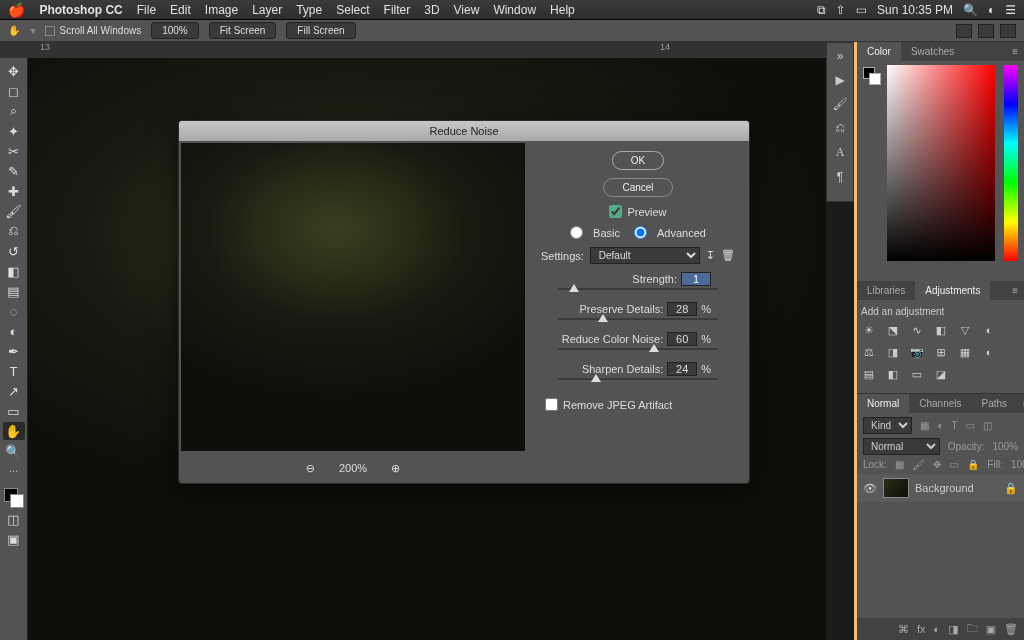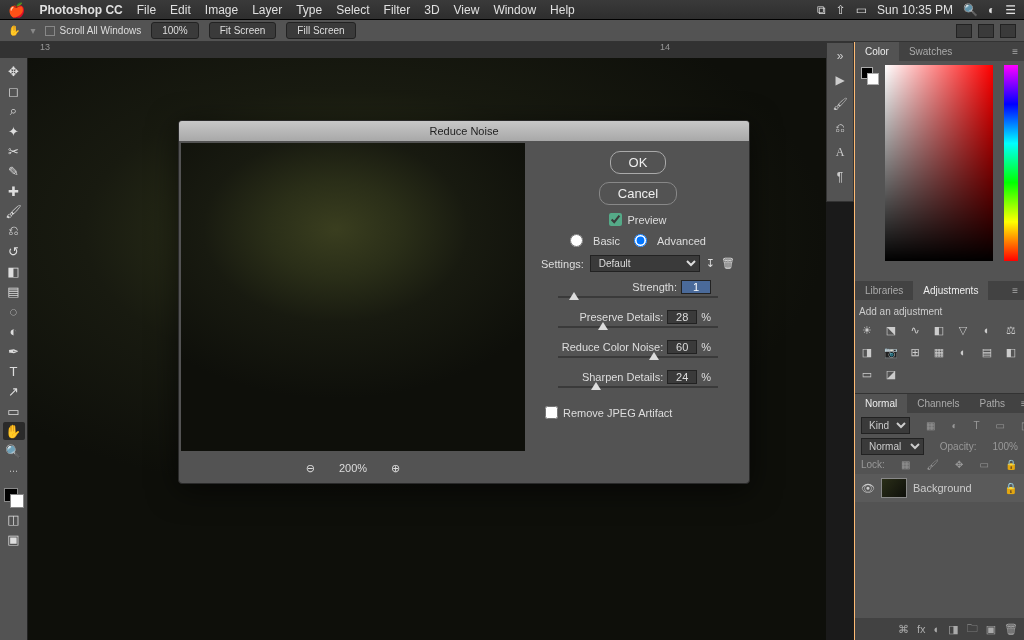--- a/index.html
+++ b/index.html
@@ -29,55 +29,55 @@
 .swatch-pair .bg { width:14px; height:14px; background:#fff; border:1px solid #888; position:absolute; bottom:0; right:0; }
 
 
 .canvas { position:absolute; left:28px; top:58px; right:198px; bottom:0; background: radial-gradient(ellipse 60% 45% at 40% 30%, #3a3e1f 0%, #2a2e18 25%, #181a10 55%, #0e0f0a 100%); overflow:hidden; }
 
 
 .dockstrip { position:absolute; right:170px; top:42px; width:28px; height:160px; background:#535353; display:flex; flex-direction:column; align-items:center; gap:10px; padding-top:6px; border:1px solid #333; }
 .dockstrip span { color:#ccc; font-size:12px; }
 
 
-.panels { position:absolute; right:0; top:42px; width:170px; bottom:0; background:#535353; display:flex; flex-direction:column; border-left:1px solid #fdba74; }
+.panels { position:absolute; right:0; top:42px; width:170px; bottom:0; background:#535353; display:flex; flex-direction:column; border-left:3px solid #fdba74; }
 .panel-tabs { display:flex; background:#424242; font-size:10px; }
 .panel-tabs .tab { padding:4px 10px; color:#aaa; }
 .panel-tabs .tab.active { background:#535353; color:#eee; }
 .panel-tabs .menu { margin-left:auto; padding:4px 6px; color:#aaa; }
 
 .color-panel { height:220px; position:relative; }
 .color-field { position:absolute; left:30px; top:4px; width:108px; height:196px; background: linear-gradient(to right, #fff, #f00), linear-gradient(to top, #000, transparent); background-blend-mode: multiply; }
 .hue-strip { position:absolute; right:6px; top:4px; width:14px; height:196px; background: linear-gradient(to bottom, #f0f, #00f, #0ff, #0f0, #ff0, #f00); }
 .mini-sw { position:absolute; left:6px; top:6px; width:18px; height:18px; }
 .mini-sw .a{position:absolute;top:0;left:0;width:12px;height:12px;background:#000;border:1px solid #aaa;}
 .mini-sw .b{position:absolute;bottom:0;right:0;width:12px;height:12px;background:#fff;border:1px solid #aaa;}
 
 .adjust-panel { padding:6px 4px; font-size:10px; }
 .adjust-panel .hdr { color:#ccc; margin-bottom:6px; }
 .adjust-icons { display:flex; flex-wrap:wrap; gap:8px; }
 .adjust-icons span { width:16px; height:14px; display:flex; align-items:center; justify-content:center; color:#ccc; font-size:11px; }
 
 .layers-panel { flex:1; display:flex; flex-direction:column; border-top:1px solid #333; margin-top:6px; }
 .layers-controls { padding:4px 6px; display:flex; flex-direction:column; gap:4px; font-size:10px; color:#999; }
-.layers-controls .row { display:flex; align-items:center; gap:16px; }
+.layers-controls .row { display:flex; align-items:center; gap:8px; }
 .layers-controls select, .layers-controls input { background:#3a3a3a; border:1px solid #222; color:#ccc; font-size:10px; padding:1px 3px; }
 .layer-row { display:flex; align-items:center; padding:4px 6px; background:#5a5a5a; gap:6px; }
 .layer-thumb { width:26px; height:20px; background: linear-gradient(130deg,#2a2e18,#0e0f0a); border:1px solid #888; }
 .layers-footer { margin-top:auto; height:22px; background:#424242; display:flex; align-items:center; justify-content:flex-end; gap:8px; padding:0 6px; color:#aaa; font-size:11px; }
 
 
 .dialog-back { position:absolute; left:178px; top:120px; width:572px; height:364px; background:#535353; border:1px solid #2a2a2a; box-shadow:0 6px 30px rgba(0,0,0,0.6); border-radius:4px; overflow:hidden; }
 .dialog-title { height:20px; background:linear-gradient(#c8c8c8,#a8a8a8); color:#222; font-size:11px; display:flex; align-items:center; justify-content:center; font-weight:500; }
 .dialog-body { display:flex; height:calc(100% - 20px); }
 .dlg-left { width:348px; display:flex; flex-direction:column; }
 .dlg-preview { flex:1; margin:2px; background: radial-gradient(ellipse 70% 55% at 45% 28%, #3a3e1f 0%, #2a2e18 28%, #181a10 55%, #0e0f0a 100%); }
 .dlg-zoom { height:30px; display:flex; align-items:center; justify-content:center; gap:24px; color:#ddd; font-size:11px; }
 .dlg-right { flex:1; padding:10px 8px; display:flex; flex-direction:column; align-items:center; gap:8px; font-size:11px; color:#ddd; }
-.ps-btn { background:#535353; border:1px solid #888; border-radius:10px; padding:3px 18px; color:#eee; font-size:13px; }
+.ps-btn { background:#535353; border:1px solid #888; border-radius:10px; padding:3px 18px; color:#eee; font-size:10px; }
 .ps-btn.primary { border:1px solid #aaa; }
 .chkline { display:flex; align-items:center; gap:5px; }
 .chkline input { accent-color:#5a8; }
 .radio-row { display:flex; gap:14px; align-items:center; }
 .radio-row label { display:flex; align-items:center; gap:10px; }
 .settings-row { display:flex; align-items:center; gap:6px; width:100%; justify-content:center; }
 .settings-row select { background:#3a3a3a; border:1px solid #222; color:#ddd; font-size:10px; padding:1px 4px; width:110px; }
 .subtabs { width:100%; display:flex; background:#474747; font-size:10px; }
 .subtabs .st { padding:3px 10px; }
 .subtabs .st.active { background:#535353; }

